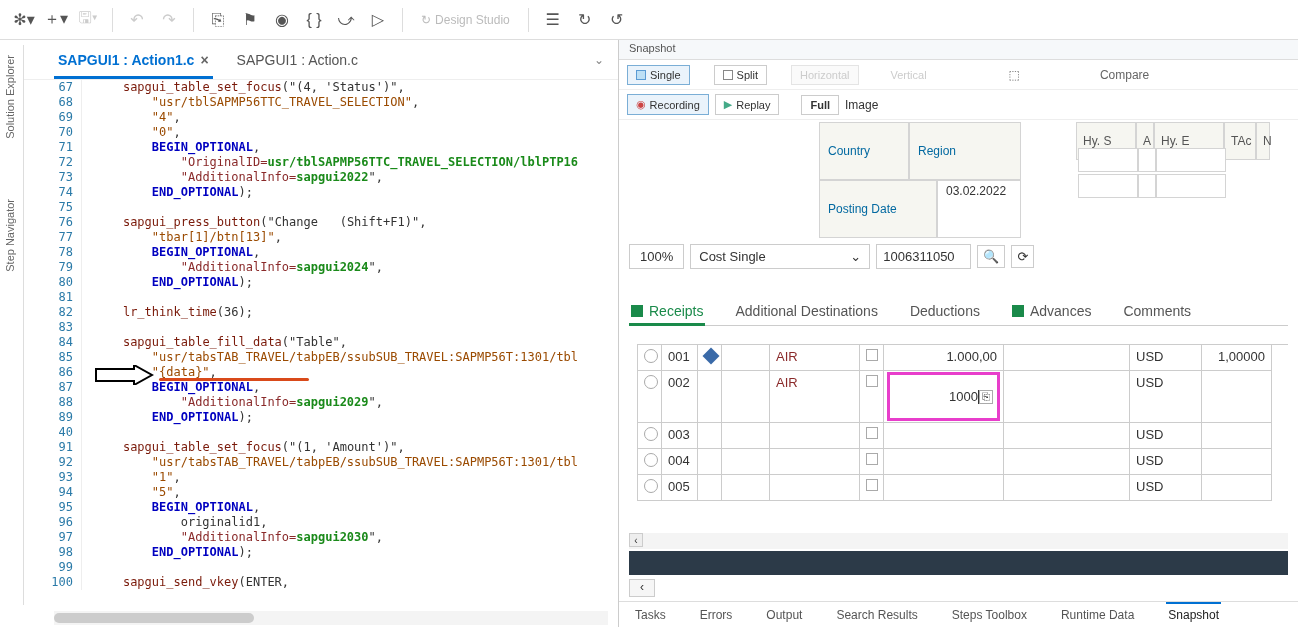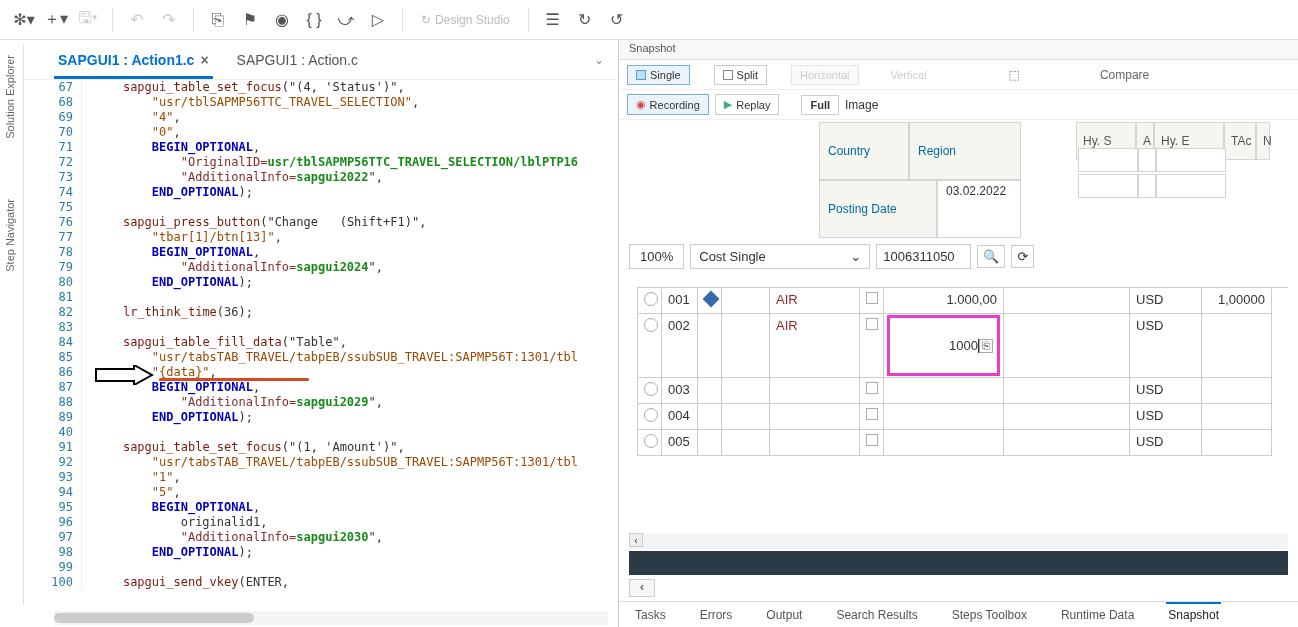--- a/index.html
+++ b/index.html
@@ -82,21 +82,21 @@
 .c-exp { width: 48px; }
 .c-name { width: 90px; color: #8a2a2a; }
 .c-p { width: 24px; text-align:center; }
 .c-amt { width: 120px; text-align: right; }
 .c-tax { width: 126px; text-align: right; }
 .c-crcy { width: 72px; }
 .c-ex { width: 70px; text-align: right; }
 .radio-o { width: 14px; height: 14px; border: 1px solid #aaa; border-radius: 50%; display:inline-block; }
 .chk-o { width: 12px; height: 12px; border: 1px solid #aaa; display:inline-block; }
 .diamond { width: 12px; height: 12px; background: #3a6aa8; transform: rotate(45deg); display:inline-block; margin: 1px; }
-.amt-highlight { border: 3px solid #e83ecb; margin: -3px; padding: 20px 4px; display: flex; align-items: center; justify-content: flex-end; }
+.amt-highlight { border: 3px solid #e83ecb; margin: -3px; padding: 14px 4px; display: flex; align-items: center; justify-content: flex-end; }
 .amt-highlight .cursor { border-left: 1px solid #333; height: 14px; }
 .amt-highlight .ico { border:1px solid #aaa; font-size:10px; padding:0 2px; }
 
 .bottom-scroll { position: absolute; left: 10px; right: 10px; bottom: 78px; height: 16px; }
 .bottom-scroll .track { position:absolute; left:0; right:0; top:0; height:16px; background:#f4f4f4; }
 .bottom-scroll .arrow { position:absolute; top:0; width:14px; height:14px; background:#eee; border:1px solid #ccc; font-size:10px; text-align:center; line-height:13px; }
 
 .dark-bar { position: absolute; left: 10px; right: 10px; bottom: 52px; height: 24px; background: #2c3a48; }
 .back-btn { position: absolute; left: 10px; bottom: 30px; border:1px solid #ccc; background:#f6f6f6; width: 26px; height:18px; text-align:center; font-size:12px; cursor:pointer; }
 
@@ -266,20 +266,33 @@
         <div class="zoom">100%</div>
         <div class="sel">
             <span>Cost Single</span>
             <span>⌄</span>
           </div>
         <div class="input">1006311050</div>
         <div class="iconb">🔍</div>
         <div class="iconb">⟳</div>
       </div>
 
+      <div class="receipt-tabs">
+        <div class="rtab active">
+            <span class="dot"></span>
+            <span>Receipts</span>
+          </div>
+        <div class="rtab">Additional Destinations</div>
+        <div class="rtab">Deductions</div>
+        <div class="rtab">
+            <span class="dot"></span>
+            <span>Advances</span>
+          </div>
+        <div class="rtab">Comments</div>
+      </div>
 
       <div class="grid">
         <div id="grid-body">
             <div class="grid-row">
               <div class="grid-cell c-radio"><span class="radio-o"></span></div>
               <div class="grid-cell c-no">001</div>
               <div class="grid-cell c-r"><span class="diamond"></span></div>
               <div class="grid-cell c-exp"></div>
               <div class="grid-cell c-name">AIR</div>
               <div class="grid-cell c-p"><span class="chk-o"></span></div>

